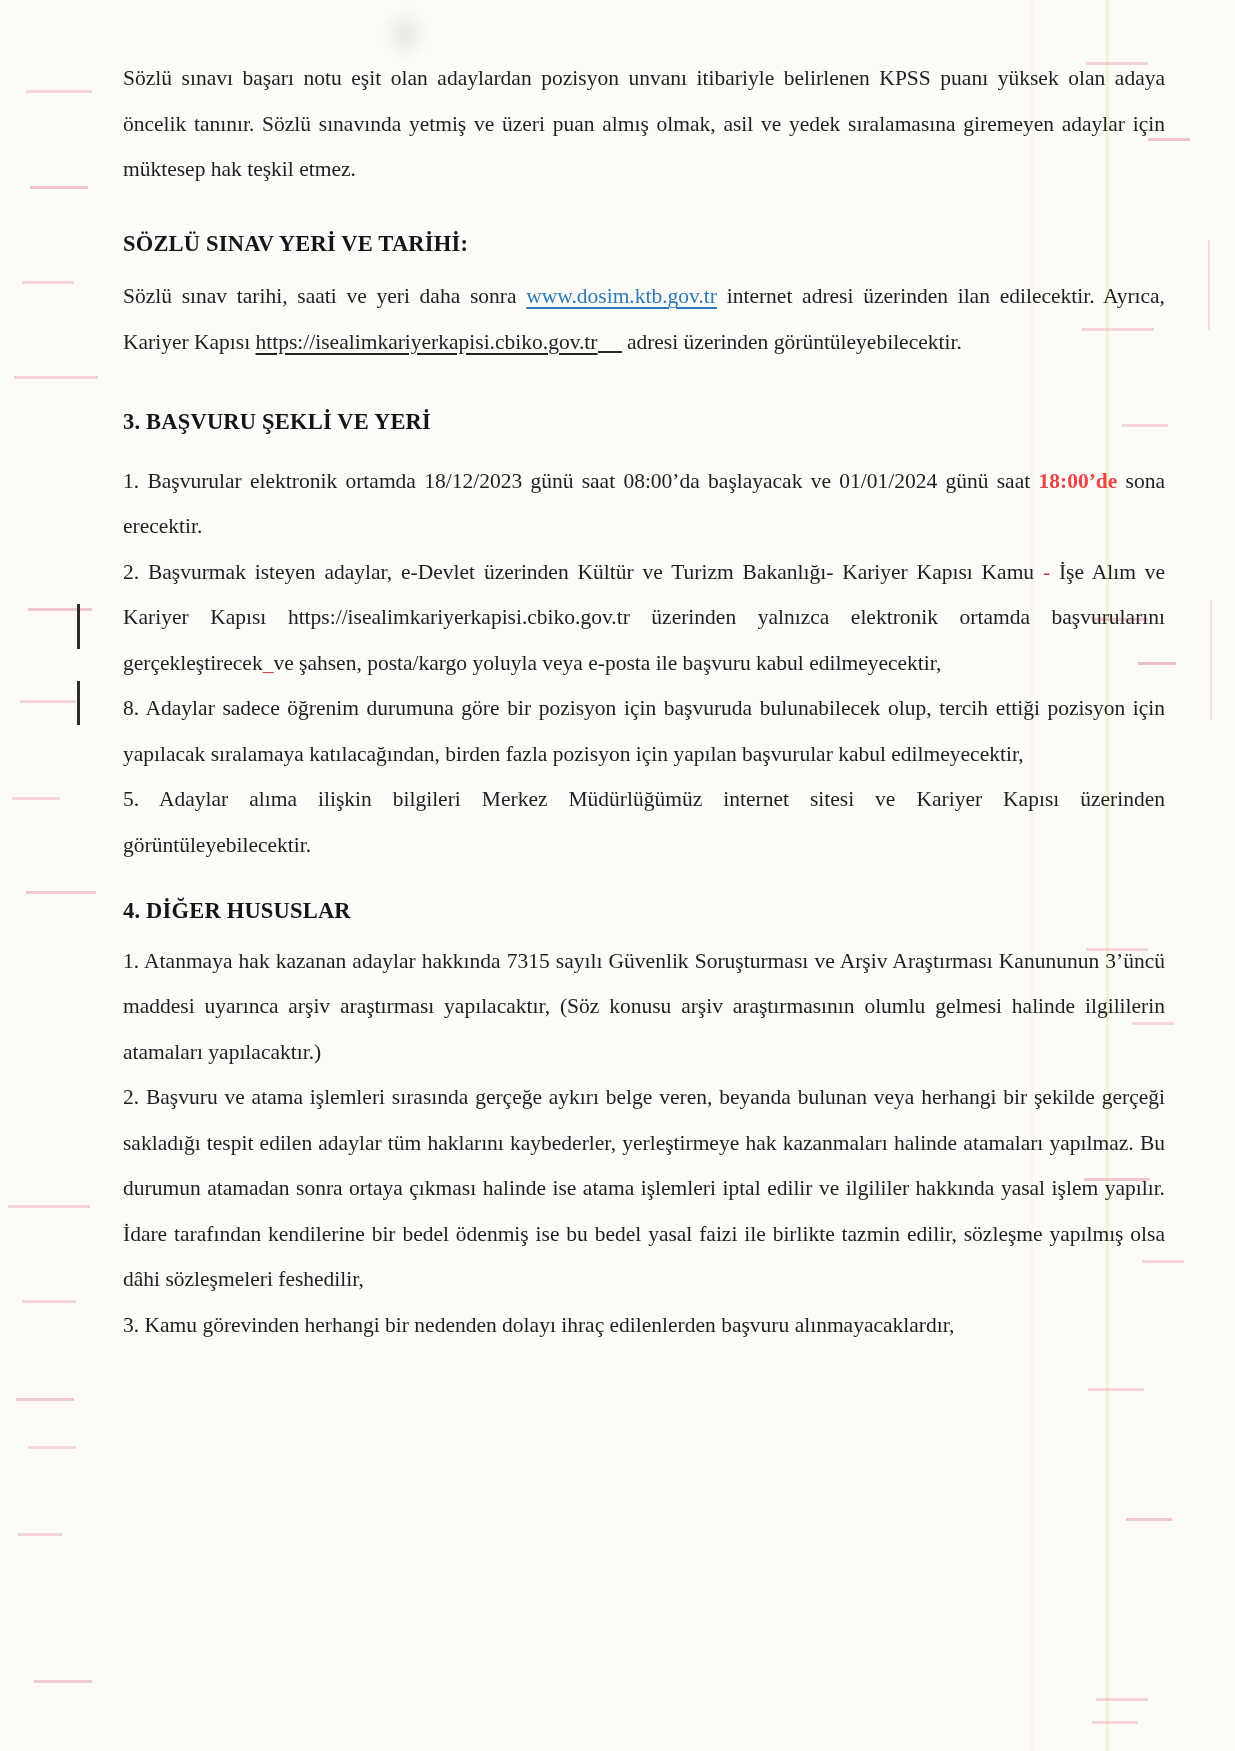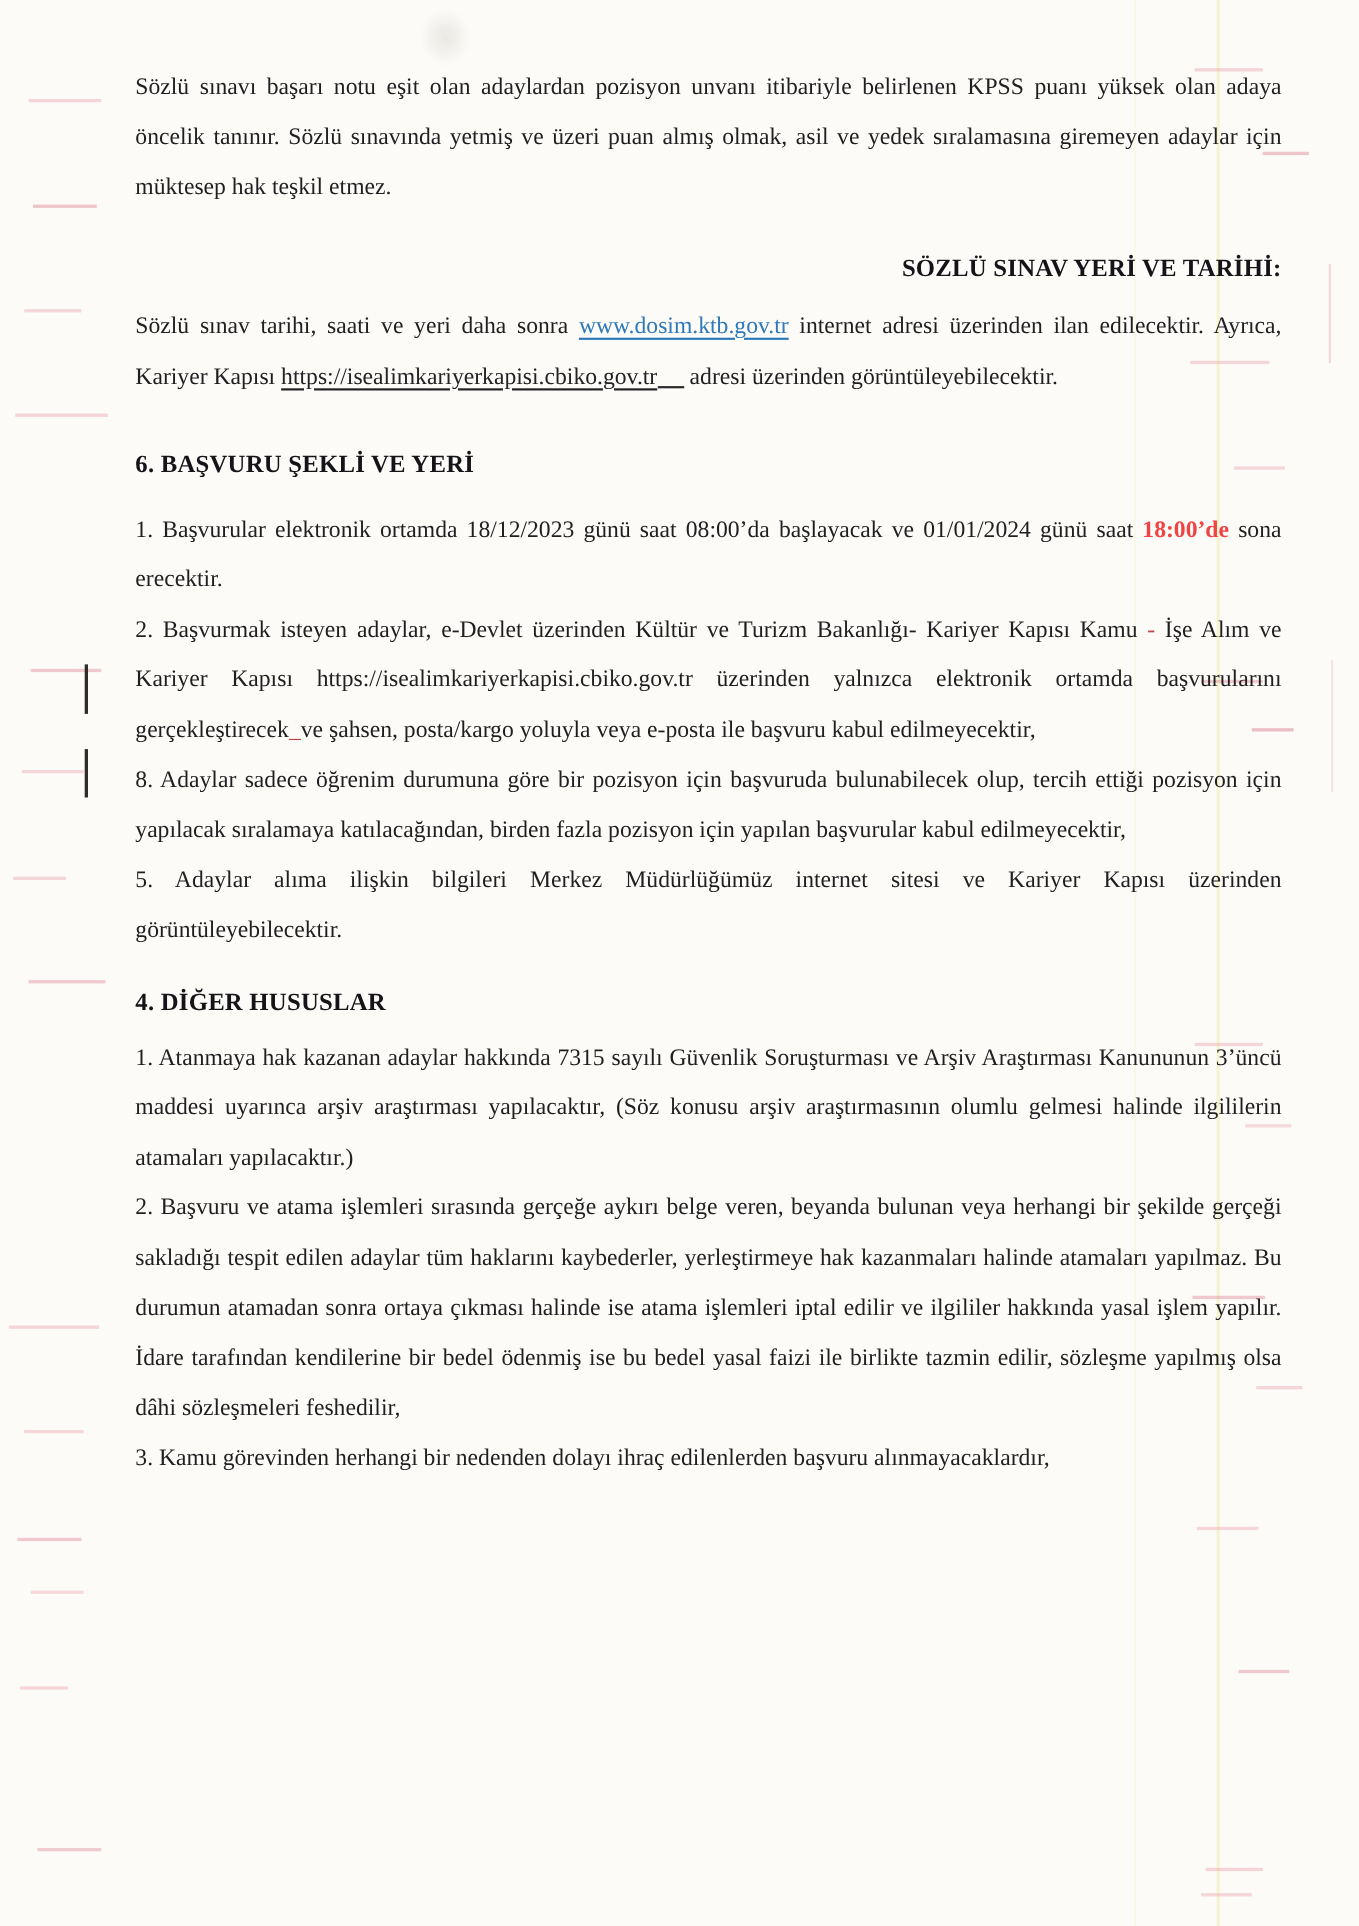--- a/index.html
+++ b/index.html
@@ -14,21 +14,21 @@
   .content{
     position:absolute;left:123px;top:4px;width:1042px;
     font-size:21.5px;line-height:45.5px;text-align:justify;
   }
   .content p{margin:0;}
   .para-intro{margin-top:52px !important;}
   .heading{
     font-weight:700;color:#151418;text-align:left;
     font-size:22.5px;letter-spacing:.2px;
   }
-  .h-exam{margin-top:28px !important;text-align:right;}
+  .h-exam{margin-top:28px !important;}
   .p-exam{margin-top:8px !important;}
   .h-application{margin-top:34px !important;}
   .item-first{margin-top:14px !important;}
   .h-other{margin-top:20px !important;}
   .item-first-other{margin-top:5px !important;}
   .h-evaluation{margin-top:28px !important;}
   .item-first-eval{margin-top:16px !important;}
   a.link-blue{color:var(--link-blue,#2e79b9);text-decoration:underline;text-decoration-thickness:2px;text-underline-offset:4px;cursor:pointer;}
   a.link-dark{color:#232225;text-decoration:underline;text-decoration-thickness:2px;text-underline-offset:4px;cursor:pointer;}
   .u-gap{display:inline-block;width:24px;height:2px;background:#2a2a2c;vertical-align:-4px;}
@@ -83,21 +83,21 @@
   <div class="rev-bar" style="top:681px;height:44px"></div>
 
   <div class="content">
 
     <p class="para-intro"><span>Sözlü sınavı başarı notu eşit olan adaylardan pozisyon unvanı itibariyle belirlenen KPSS puanı yüksek olan adaya öncelik tanınır. Sözlü sınavında yetmiş ve üzeri puan almış olmak, asil ve yedek sıralamasına giremeyen adaylar için müktesep hak teşkil etmez.</span></p>
 
     <p class="heading h-exam"><span>SÖZLÜ SINAV YERİ VE TARİHİ:</span></p>
 
     <p class="p-exam"><span>Sözlü sınav tarihi, saati ve yeri daha sonra </span><a class="link-blue">www.dosim.ktb.gov.tr</a><span> internet adresi üzerinden ilan edilecektir. Ayrıca, Kariyer Kapısı </span><a class="link-dark">https://isealimkariyerkapisi.cbiko.gov.tr</a><span class="u-gap"></span><span> adresi üzerinden görüntüleyebilecektir.</span></p>
 
-    <p class="heading h-application"><span>6. BAŞVURU ŞEKLİ VE YERİ</span></p>
+    <p class="heading h-application"><span>3. BAŞVURU ŞEKLİ VE YERİ</span></p>
 
     <p class="item-first"><span>1. Başvurular elektronik ortamda 18/12/2023 günü saat 08:00’da başlayacak ve 01/01/2024 günü saat </span><b>18:00’de</b><span> sona erecektir.</span></p>
 
     <p><span>2. Başvurmak isteyen adaylar, e-Devlet üzerinden Kültür ve Turizm Bakanlığı- Kariyer Kapısı Kamu </span><span class="red-mark">-</span><span> İşe Alım ve Kariyer Kapısı https://isealimkariyerkapisi.cbiko.gov.tr üzerinden yalnızca elektronik ortamda başvurularını gerçekleştirecek</span><span class="red-mark">_</span><span>ve şahsen, posta/kargo yoluyla veya e-posta ile başvuru kabul edilmeyecektir,</span></p>
 
 
     <p><span>8. Adaylar sadece öğrenim durumuna göre bir pozisyon için başvuruda bulunabilecek olup, tercih ettiği pozisyon için yapılacak sıralamaya katılacağından, birden fazla pozisyon için yapılan başvurular kabul edilmeyecektir,</span></p>
 
     <p><span>5. Adaylar alıma ilişkin bilgileri Merkez Müdürlüğümüz internet sitesi ve Kariyer Kapısı üzerinden görüntüleyebilecektir.</span></p>
 

